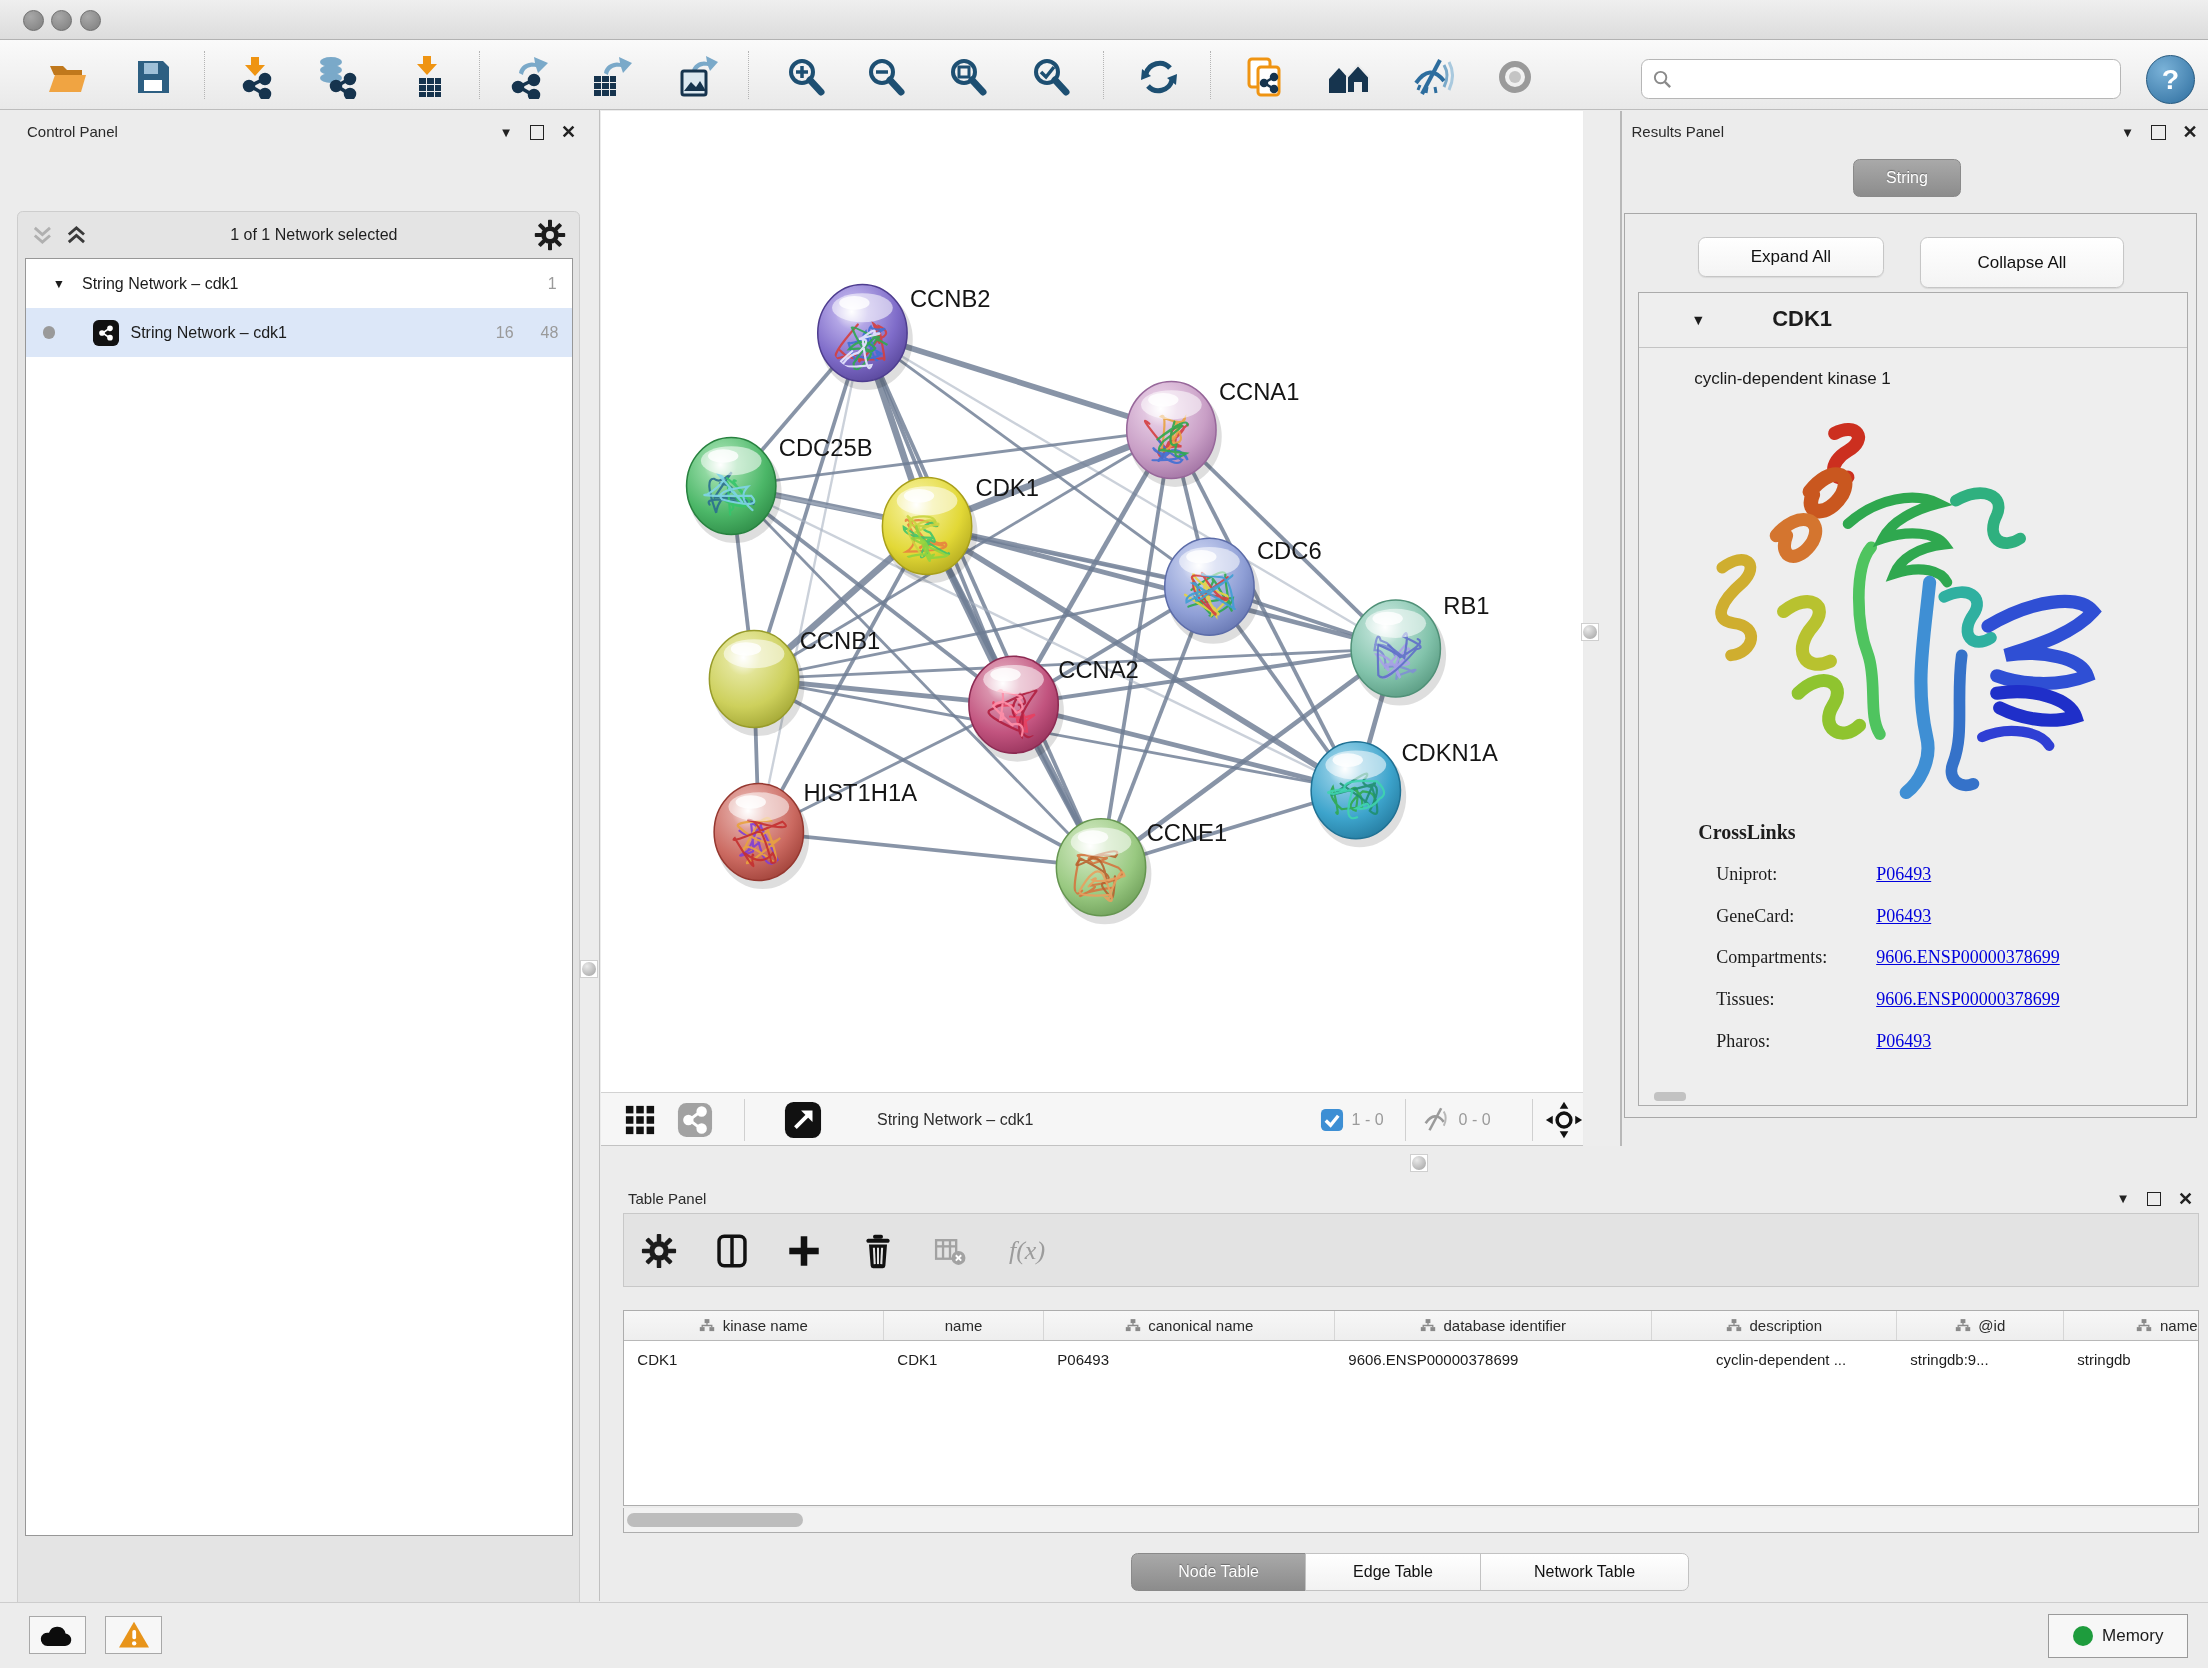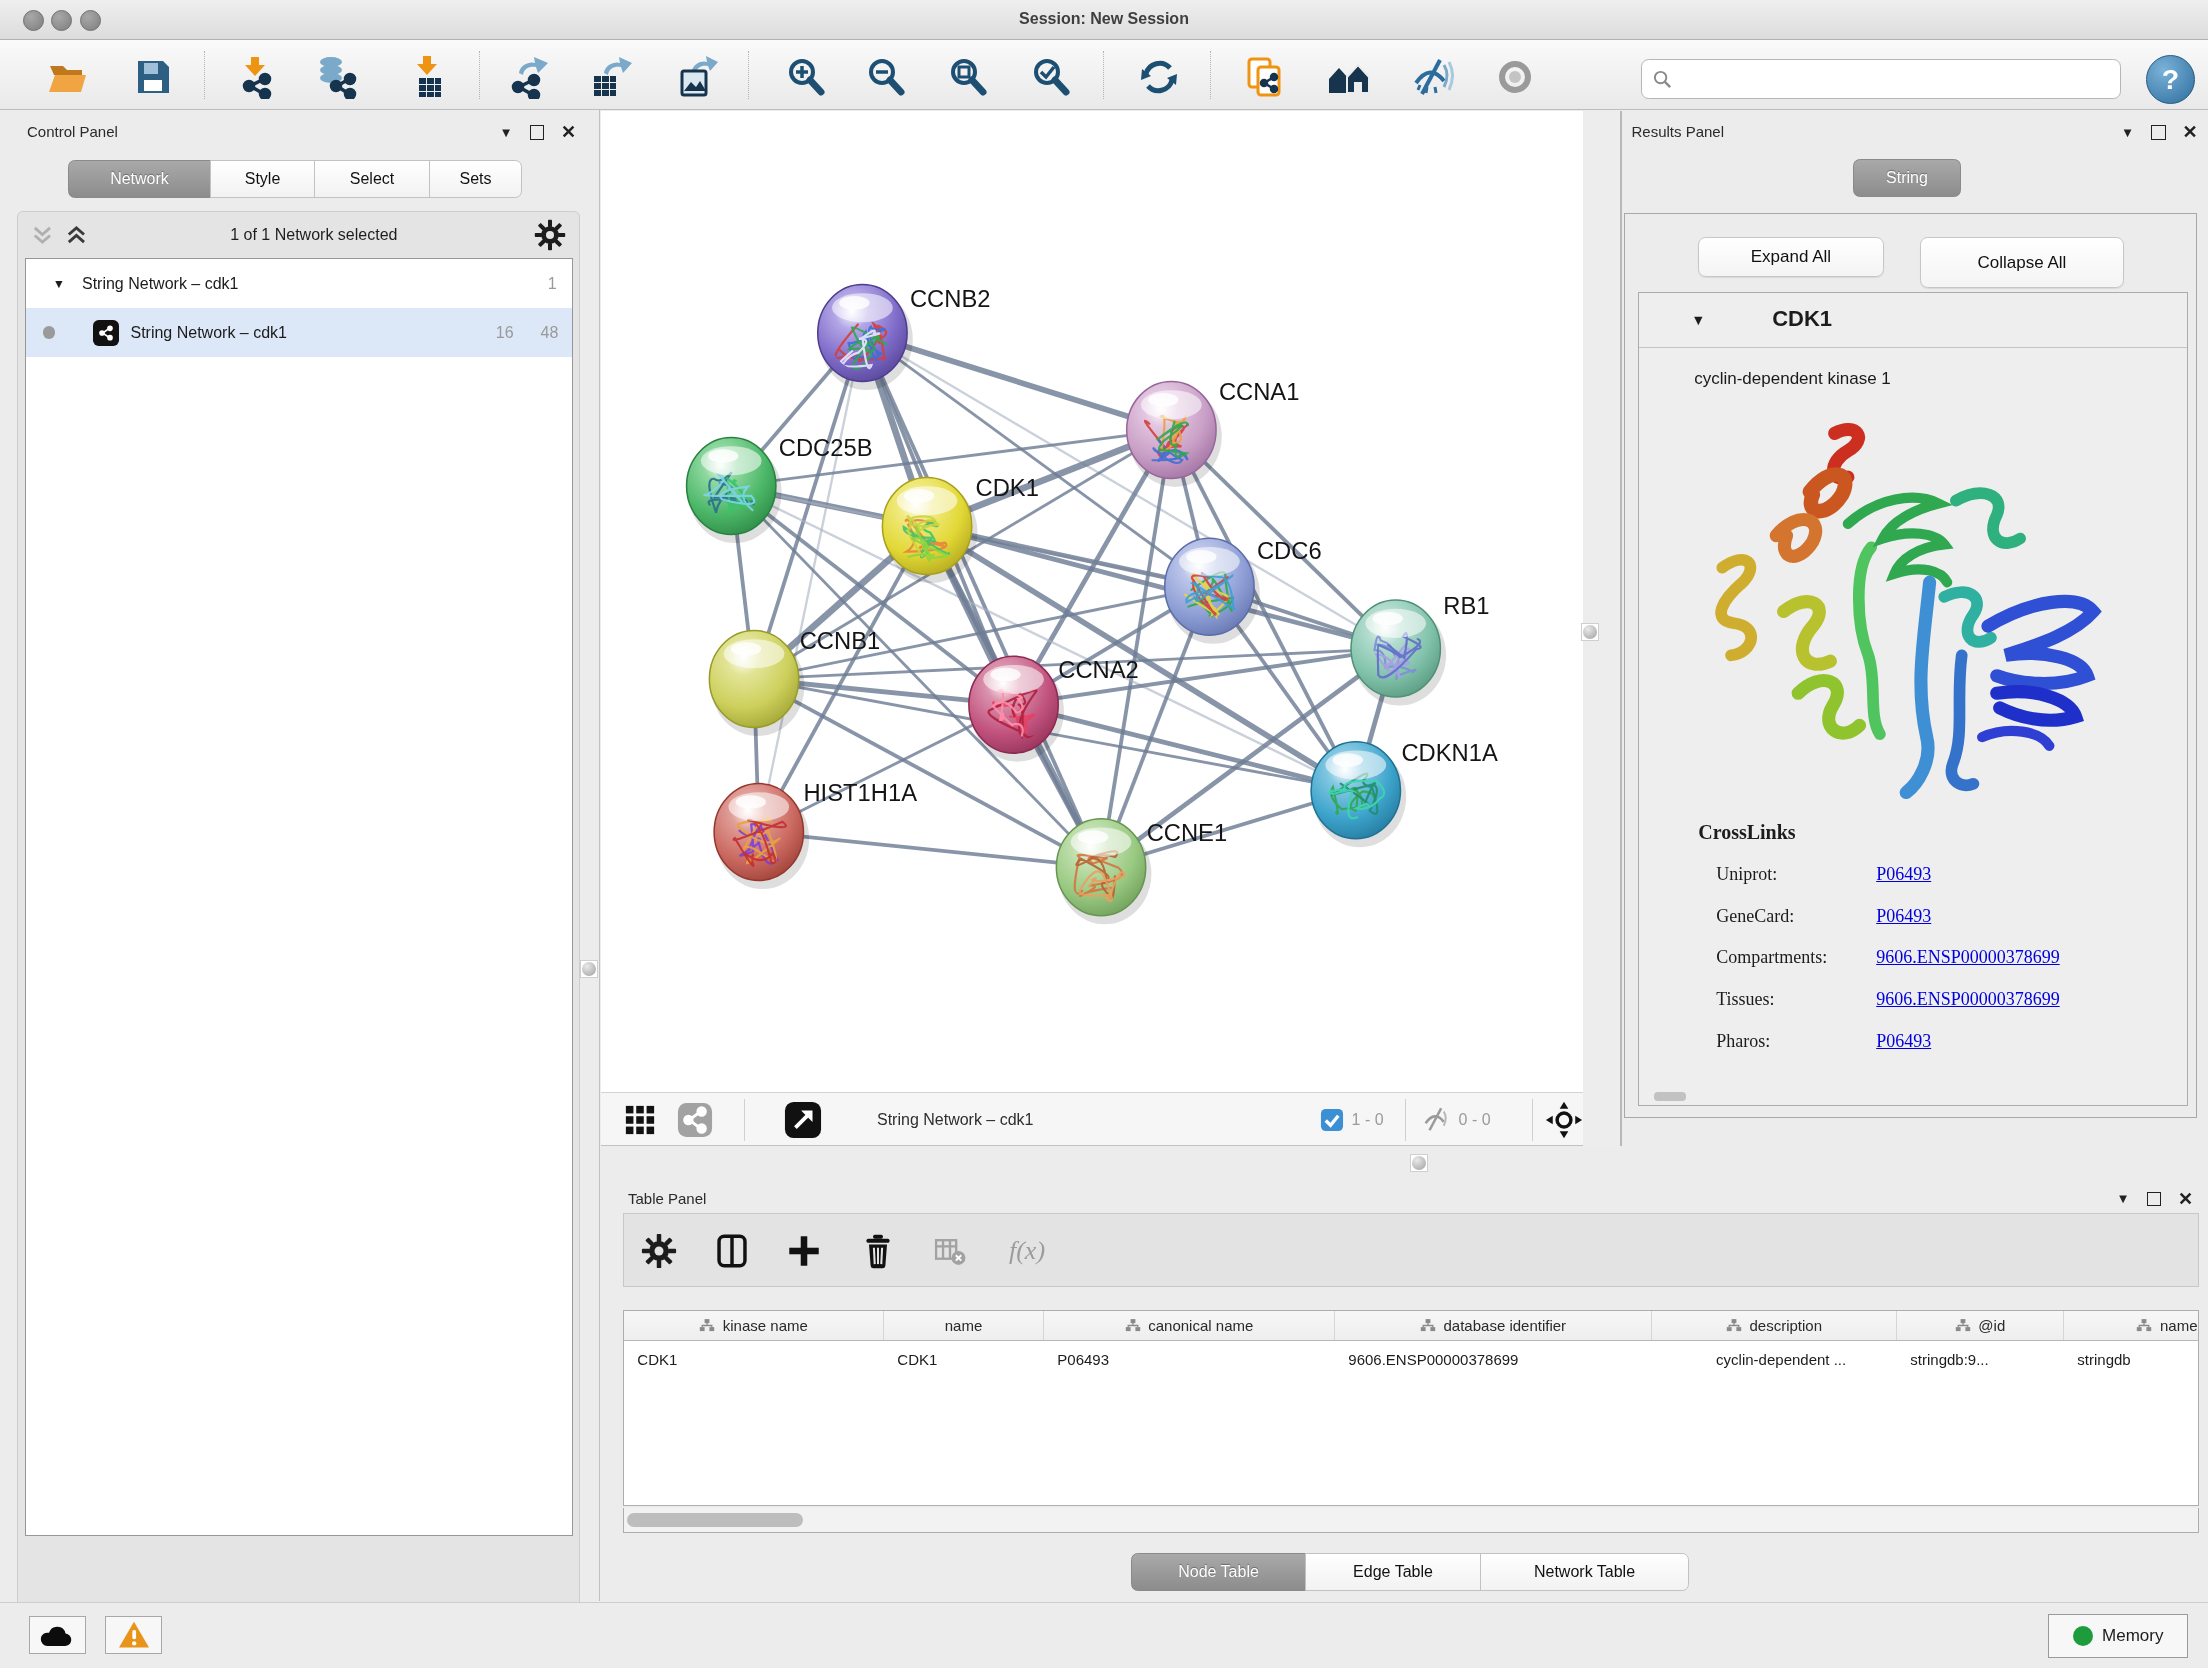--- a/index.html
+++ b/index.html
@@ -101,21 +101,20 @@
   .membtn { position:absolute; left:2048px; top:10.5px; width:140px; height:44px; background:#f7f7f7; border:1px solid #9a9a9a; display:flex; align-items:center; justify-content:center; gap:9.5px; font-size:17px; }
   .memdot { width:20px; height:20px; border-radius:50%; background:#1e9c3d; }
 </style>
 </head>
 <body>
 
 <div class="abs titlebar">
   <div class="abs tl-dot" style="left:23px"></div>
   <div class="abs tl-dot" style="left:51px"></div>
   <div class="abs tl-dot" style="left:80px"></div>
-  <div class="abs win-title">Session: New Session</div>
 </div>
 
 <div class="abs toolbar">
   <div class="ticon" style="left:40px">
     <svg viewBox="0 0 44 44">
         <path d="M5 11h13l4 4h15v5H9z" fill="#c0781c"></path>
         <path d="M10 20h31l-5 17H4z" fill="#f0a442"></path>
       </svg>
   </div>
   <div class="ticon" style="left:126px">
@@ -292,26 +291,20 @@
       <span>?</span>
     </div>
 </div>
 
 <div class="abs cpanel">
   <div class="abs" style="left:27px; top:13.3px"><span class="phead-title">Control Panel</span></div>
   <div class="abs phead-ctrl" style="right:23px; top:11.4px">
     <span class="mini-tri">▼</span>
     <span class="mini-box"></span>
     <span class="mini-x">✕</span>
-  </div>
-  <div class="abs seg" style="left:68px; top:50px">
-    <div class="tab sel" style="width:143px">Network</div>
-    <div class="tab" style="width:105px">Style</div>
-    <div class="tab" style="width:116px">Select</div>
-    <div class="tab" style="width:93px">Sets</div>
   </div>
   <div class="abs cp-group">
     <div class="cp-selrow">
       <svg width="28.5" height="25" viewBox="0 0 30 26">
           <g fill="none" stroke="#b0b0b0" stroke-width="3">
             <polyline points="4,5 12,12 20,5"></polyline>
             <polyline points="4,13 12,20 20,13"></polyline>
           </g>
         </svg>
       <svg width="28.5" height="25" viewBox="0 0 30 26" style="margin-left:5.7px">

